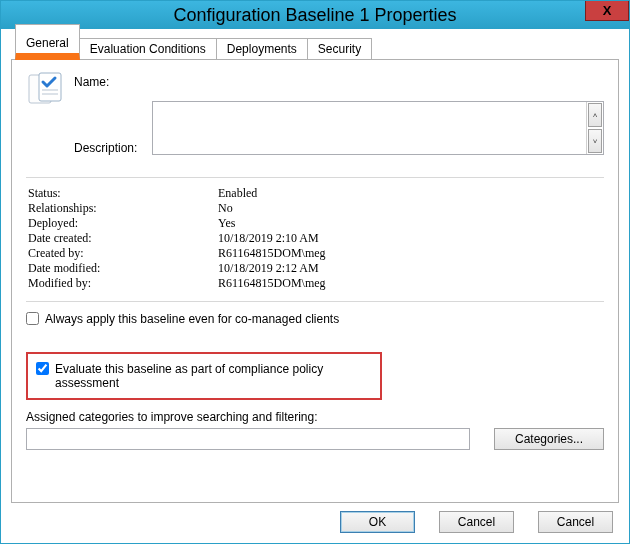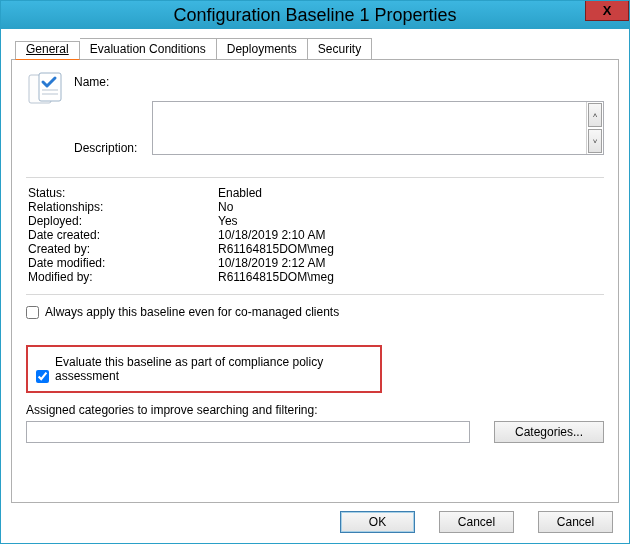--- a/index.html
+++ b/index.html
@@ -71,25 +71,24 @@
     padding: 3px 10px 3px 10px;
     background: #fff;
     margin-right: 0;
     position: relative;
     font-size: 12px;
     cursor: default;
   }
   .tab + .tab { border-left: none; }
   .tab.active {
     background: #fff;
-    padding-top: 0;
+    padding-top: 11px;
     z-index: 2;
-    border-bottom: 1px solid #f97316;
+    border-bottom: 7px solid #f97316;
     margin-bottom: -1px;
-    text-decoration: underline;
   }
   .tabpanel {
     border: 1px solid #b0b0b0;
     background: #fff;
     flex: 1;
     padding: 12px 14px 10px 14px;
     position: relative;
   }
   .toprow {
     display: flex;
@@ -160,26 +159,27 @@
   .hr {
     border: none;
     border-top: 1px solid #d8d8d8;
     margin: 10px 0 8px 0;
   }
   .info-grid {
     display: grid;
     grid-template-columns: 190px 1fr;
     padding-left: 2px;
     margin-bottom: 4px;
+    font-family: Liberation Serif, serif;
   }
   .info-label { color: #000; }
   .info-value { color: #000; }
   .check-row {
     display: flex;
-    align-items: flex-end;
+    align-items: flex-start;
     gap: 6px;
     padding: 2px 0;
   }
   .check-row input[type=checkbox] {
     width: 13px;
     height: 13px;
     margin: 0;
   }
   .highlight-box {
     border: 2px solid #d23a3a;

